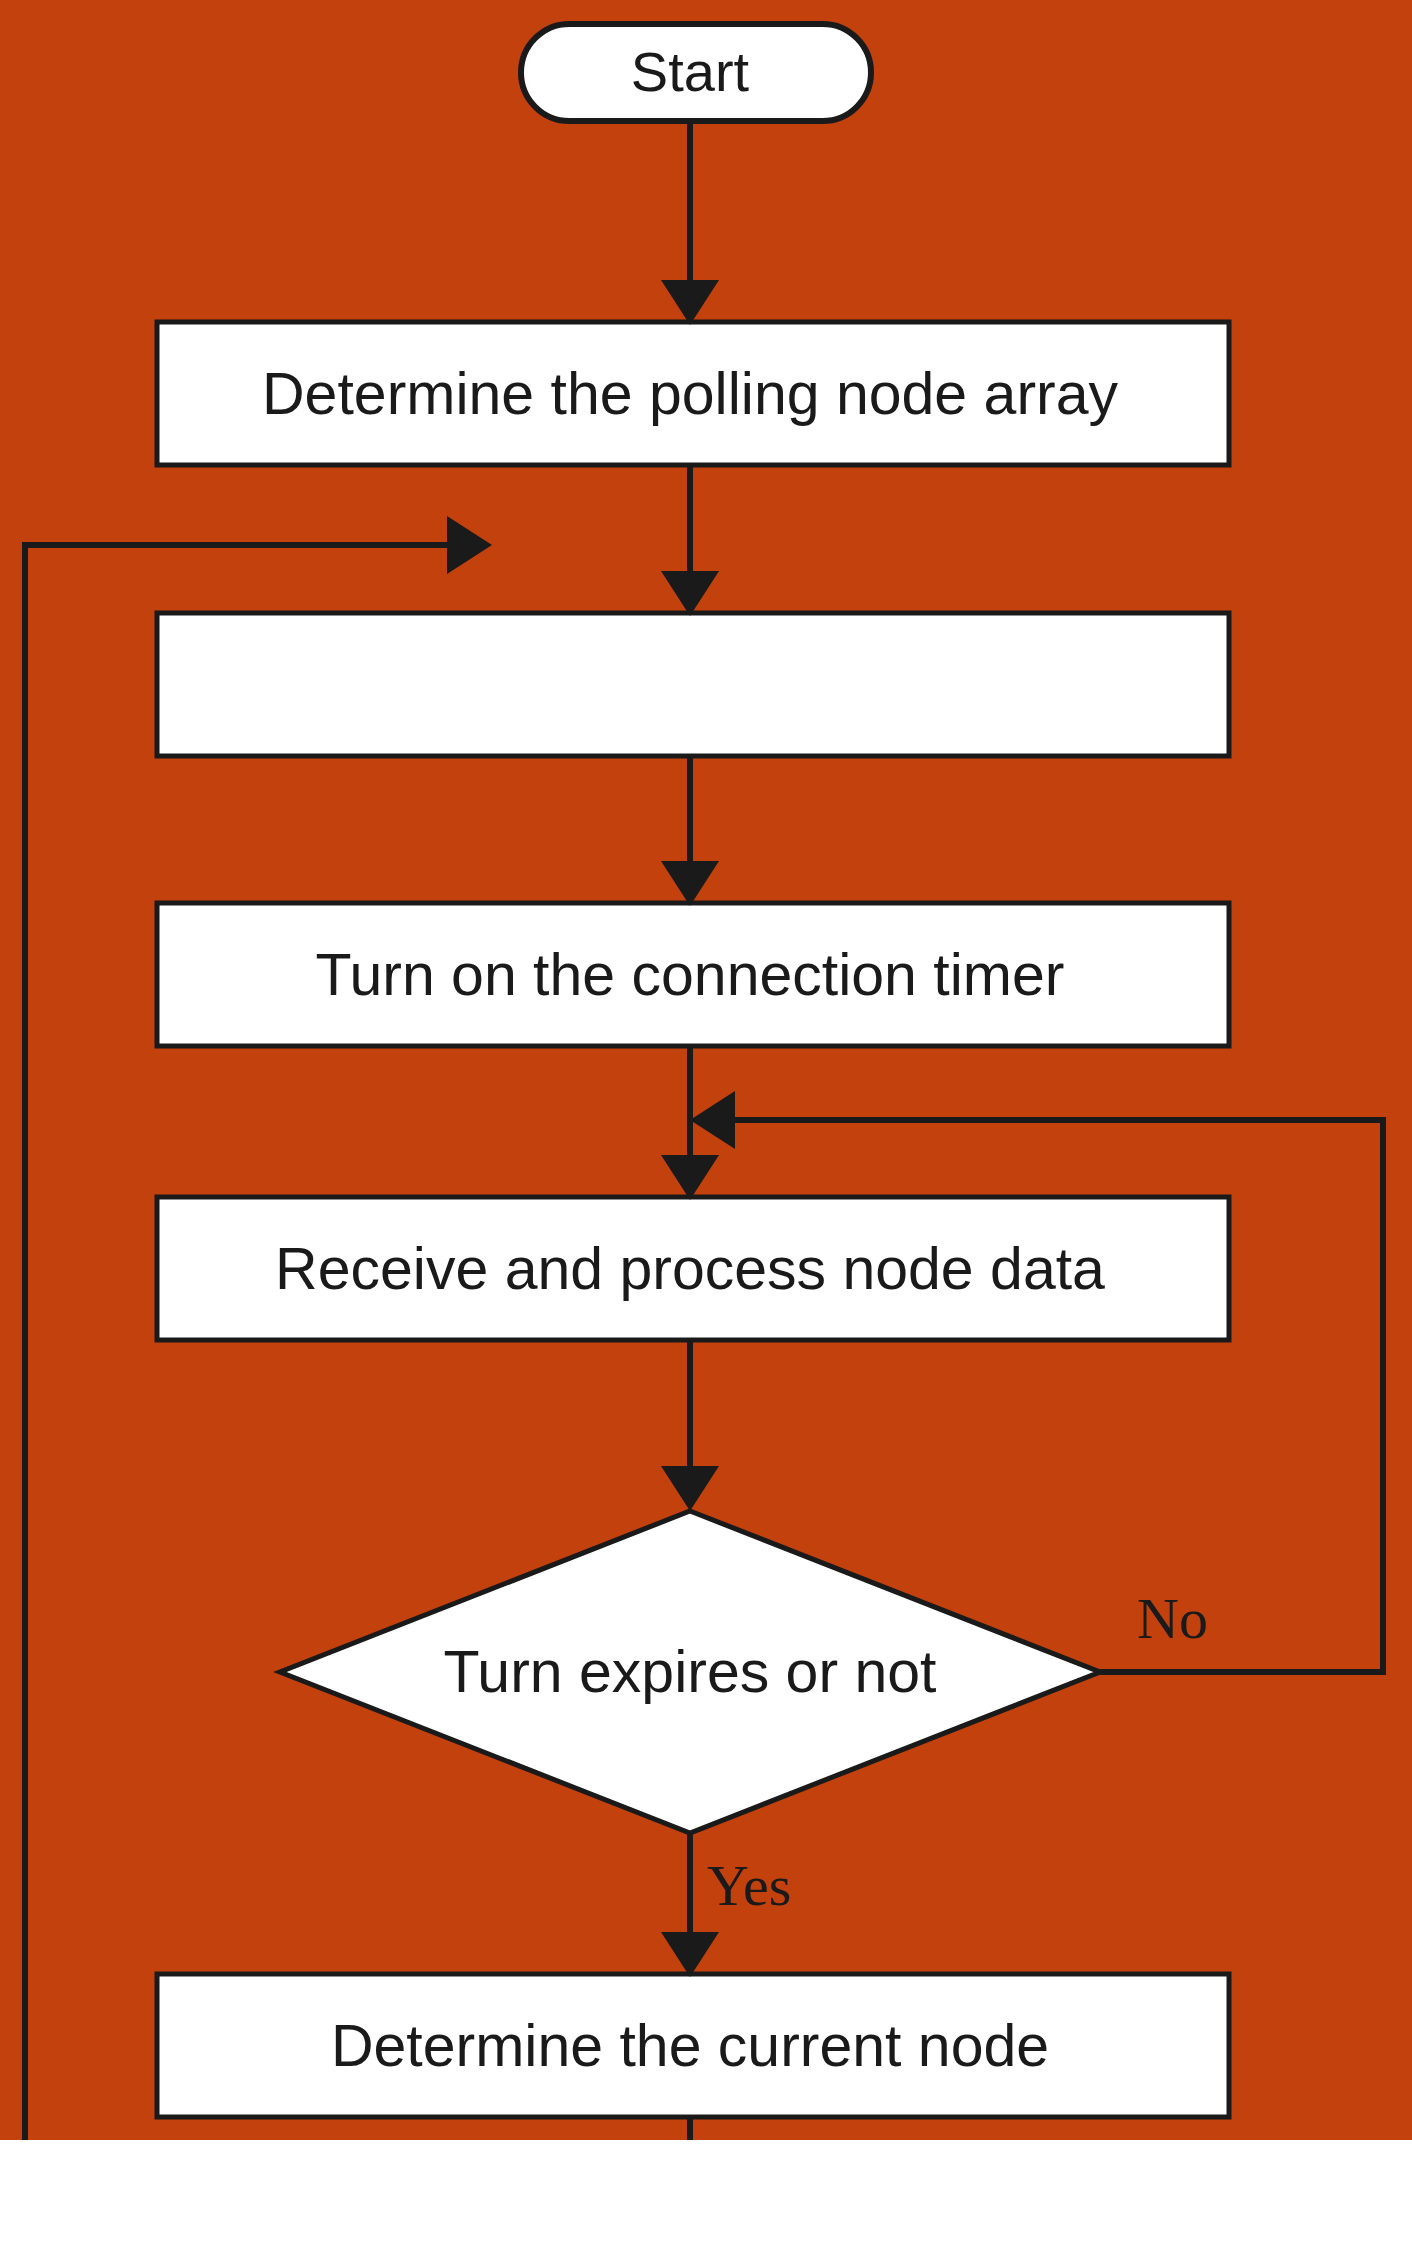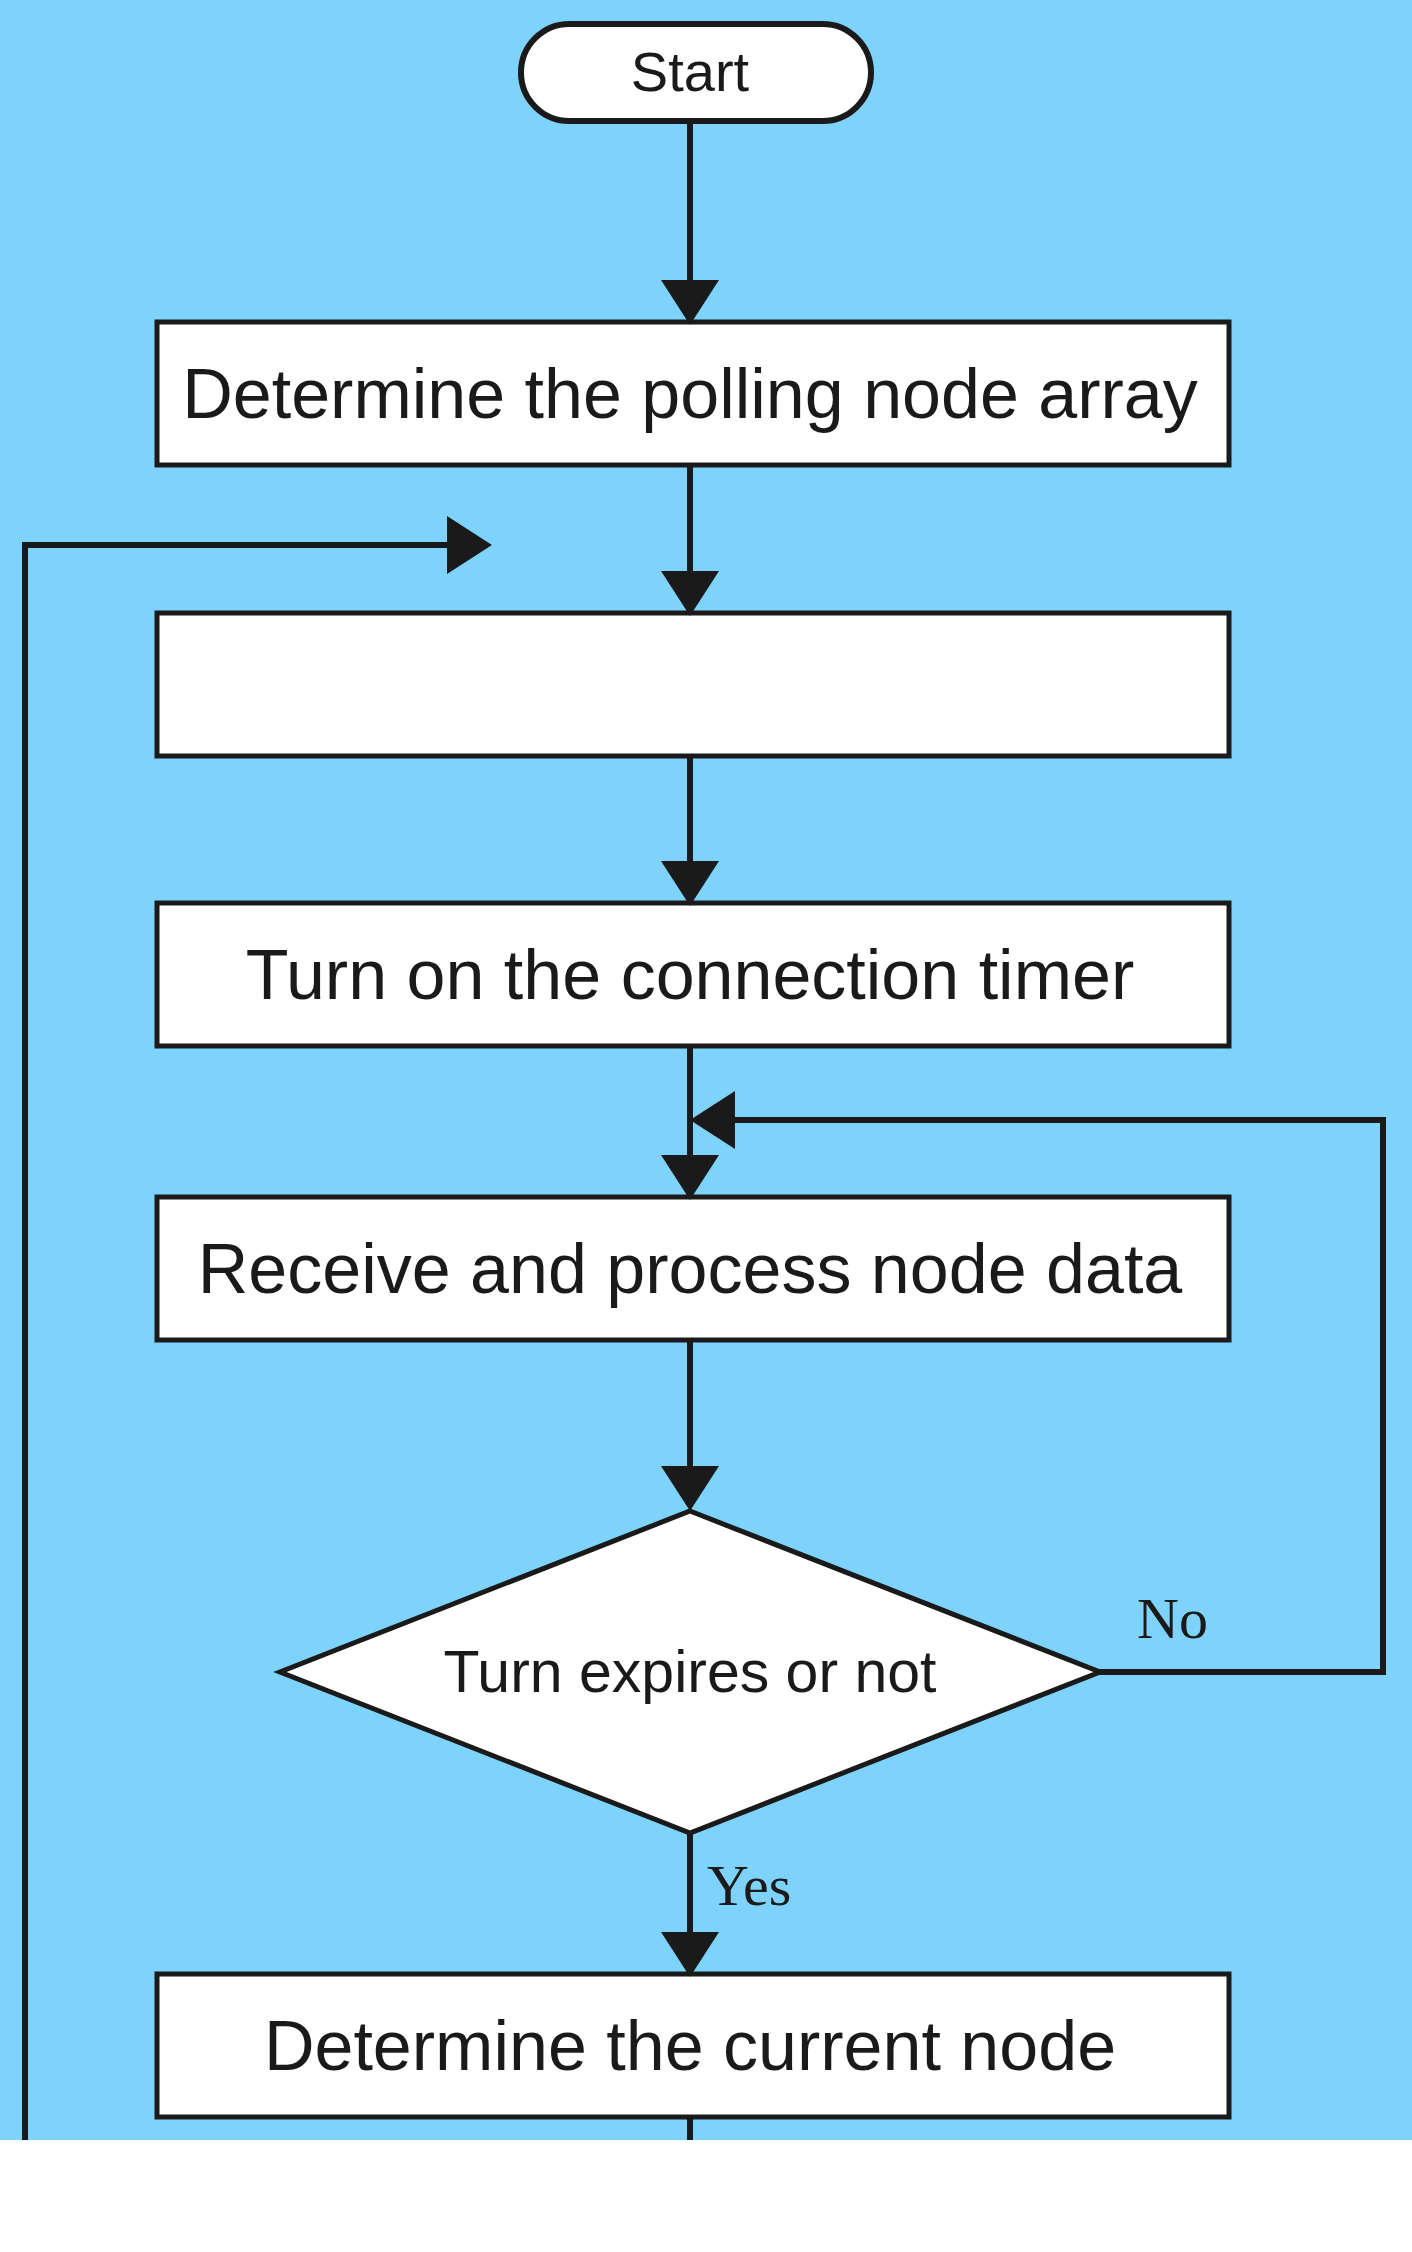--- a/index.html
+++ b/index.html
@@ -8,21 +8,21 @@
     padding: 0;
     background: #ffffff;
   }
   body {
     font-family: "Liberation Sans", sans-serif;
   }
   #canvas {
     position: relative;
     width: 1412px;
     height: 2140px;
-    background: #7dd3fc;
+    background: #c2410c;
     overflow: hidden;
   }
   #flow-svg {
     position: absolute;
     left: 0;
     top: 0;
     width: 1412px;
     height: 2252px;
   }
   .node-shape {
@@ -49,21 +49,21 @@
   .node-text {
     position: absolute;
     text-align: center;
     color: #1a1a1a;
     font-family: "Liberation Sans", sans-serif;
     white-space: nowrap;
     line-height: 1;
     transform: translate(-50%, -50%);
   }
   .box-label {
-    font-size: 70px;
+    font-size: 59px;
   }
   .terminator-label {
     font-size: 56px;
   }
   .decision-label {
     font-size: 59px;
   }
   .edge-label {
     position: absolute;
     color: #1a1a1a;

